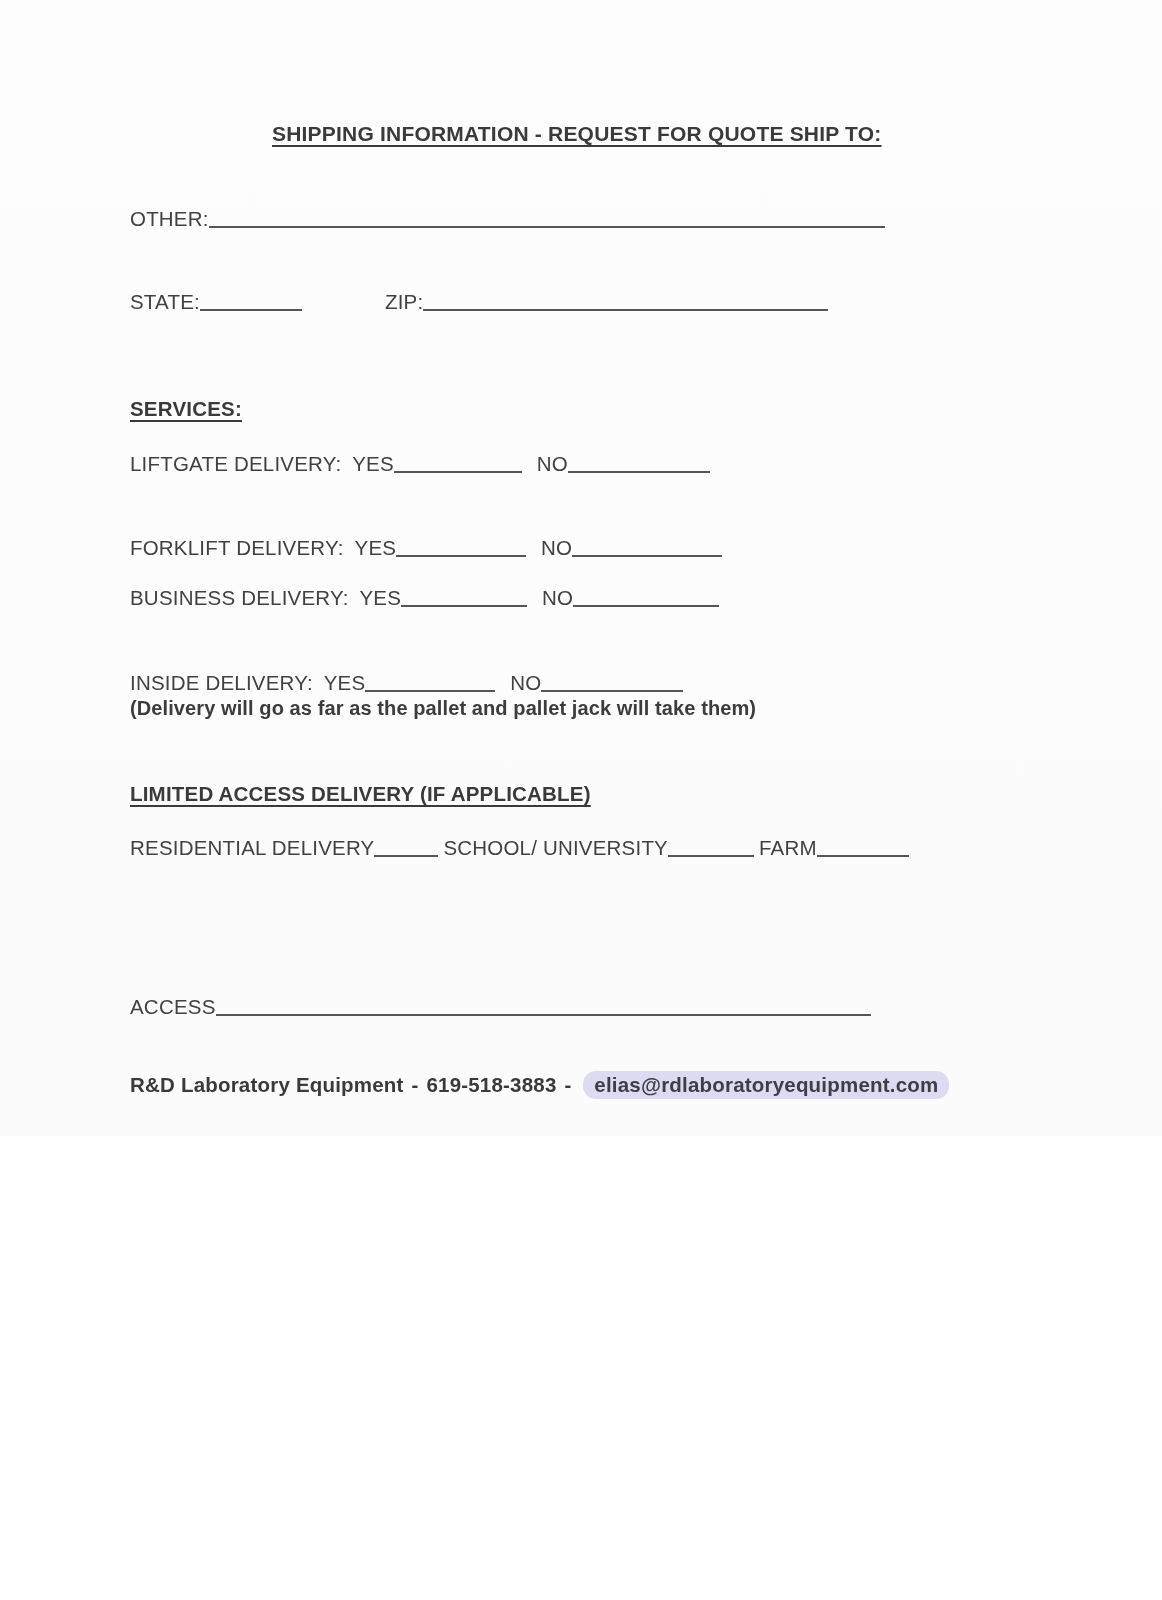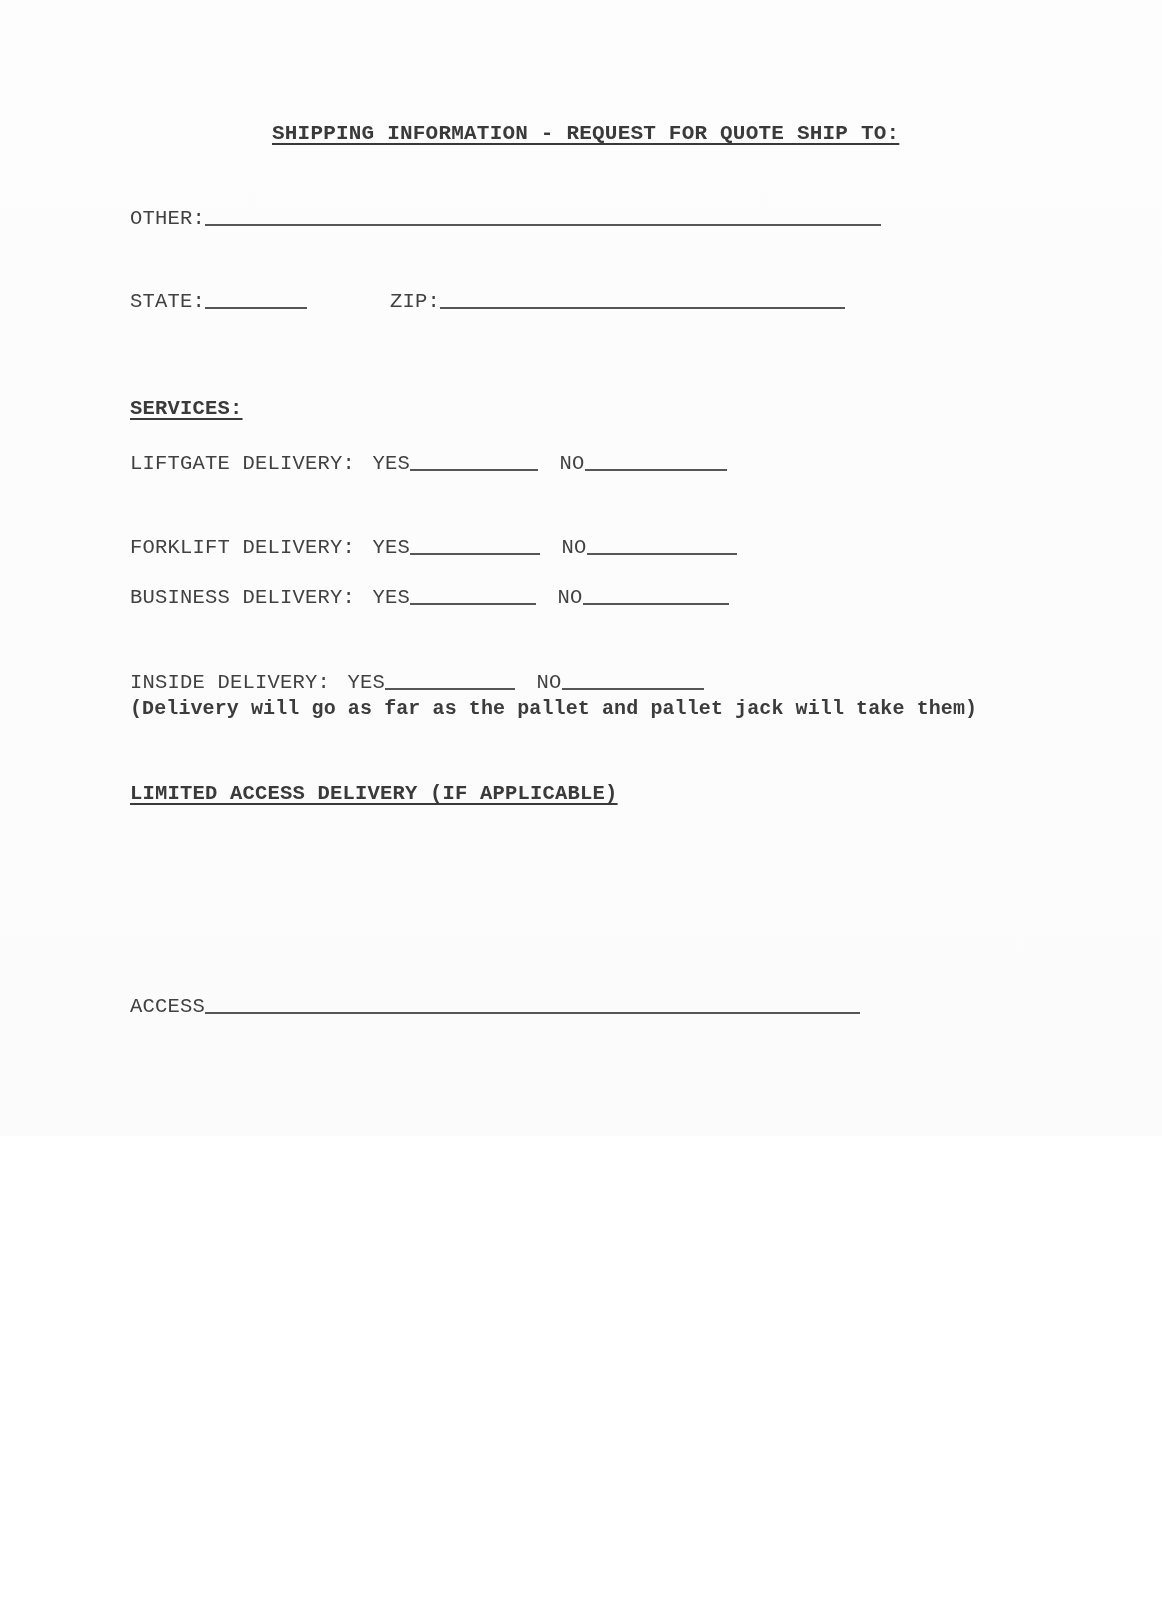--- a/index.html
+++ b/index.html
@@ -7,21 +7,20 @@
     width: 1162px; height: 1600px;
     background: #ffffff;
     font-family: "Liberation Sans", sans-serif;
   }
   .page {
     position: relative;
     width: 1162px; height: 1136px;
     background: linear-gradient(180deg, #fdfdfe 0%, #fcfcfc 60%, #fbfbfc 100%);
     overflow: hidden;
     color: #3f3f3f;
-    font-family: Liberation Mono, monospace;
   }
   .row {
     position: absolute;
     left: 130px;
     font-size: 20.5px;
     color: #414141;
     white-space: nowrap;
     letter-spacing: 0.2px;
   }
   .title {
@@ -107,20 +106,30 @@
   <div class="row" style="top: 671px;">
     <span>INSIDE DELIVERY:</span>
     <span class="yes-label">YES</span><span class="line" style="width: 130px;"></span>
     <span class="no-label">NO</span><span class="line" style="width: 142px;"></span>
   </div>
 
   <div class="row note" style="top: 697px;">(Delivery will go as far as the pallet and pallet jack will take them)</div>
 
   <div class="row heading" style="top: 782px;">LIMITED ACCESS DELIVERY (IF APPLICABLE)</div>
 
+  <div class="row" style="top: 836px;">
+    <span>RESIDENTIAL DELIVERY</span><span class="line" style="width: 64px;"></span><span class="inline-gap">SCHOOL/ UNIVERSITY</span><span class="line" style="width: 86px;"></span><span class="inline-gap">FARM</span><span class="line" style="width: 92px;"></span>
+  </div>
 
 
   <div class="row" style="top: 995px;">
     <span>ACCESS</span><span class="line" style="width: 655px;"></span>
   </div>
 
+  <div class="row footer-row" style="top: 1073px;">
+    <span>R&amp;D Laboratory Equipment</span>
+    <span class="sep">-</span>
+    <span>619-518-3883</span>
+    <span class="sep">-</span>
+    <span class="email-pill">elias@rdlaboratoryequipment.com</span>
+  </div>
 
 </div>
 
 </body></html>

